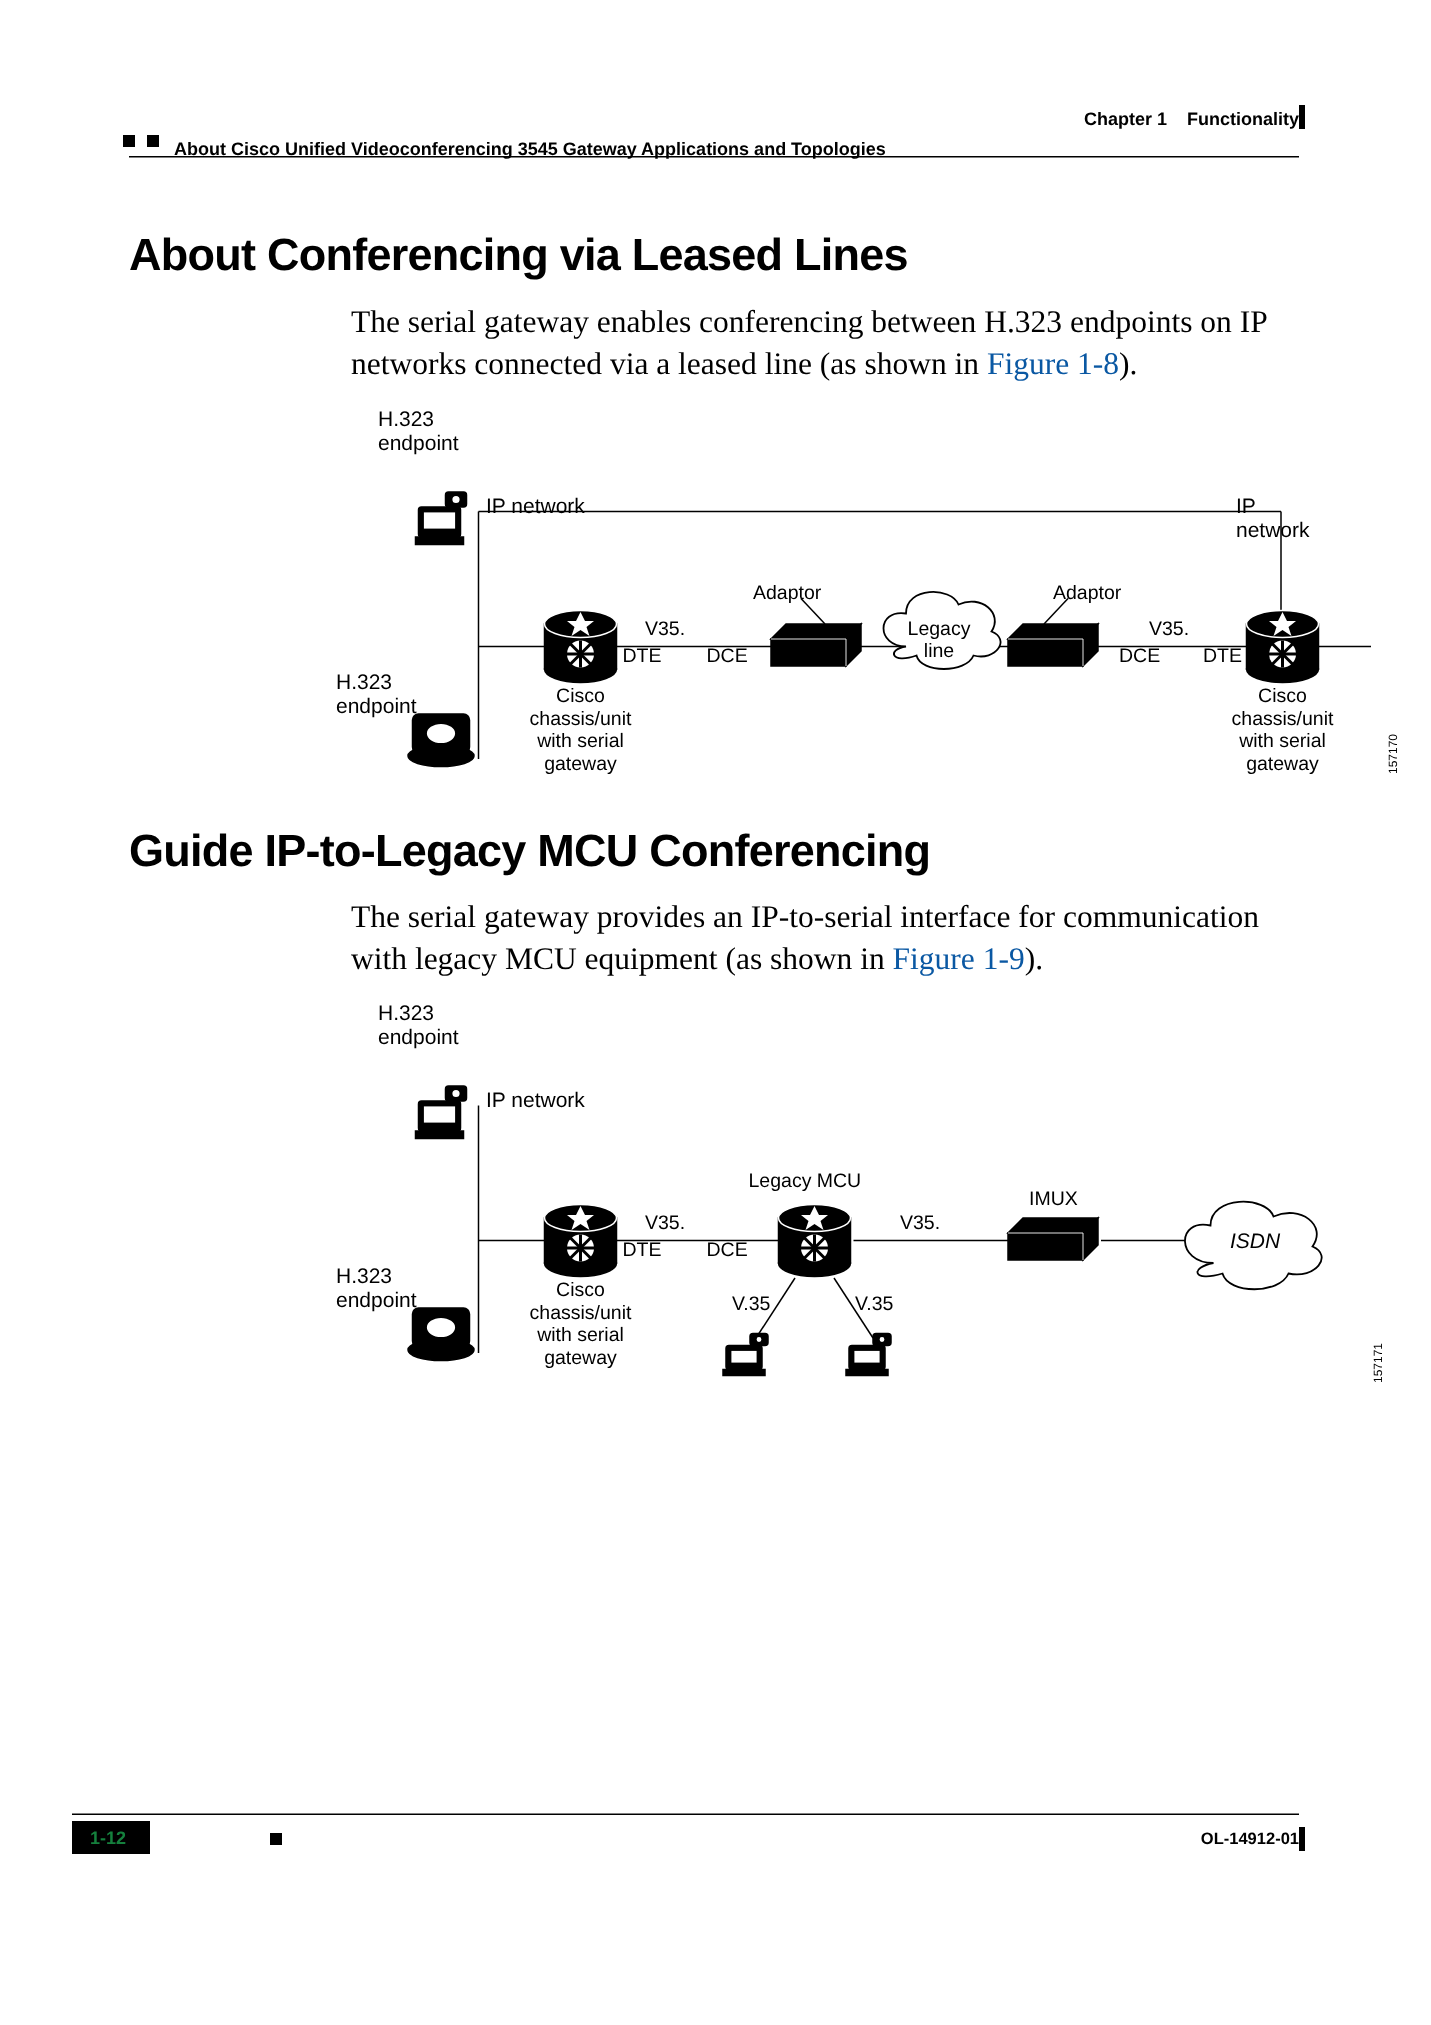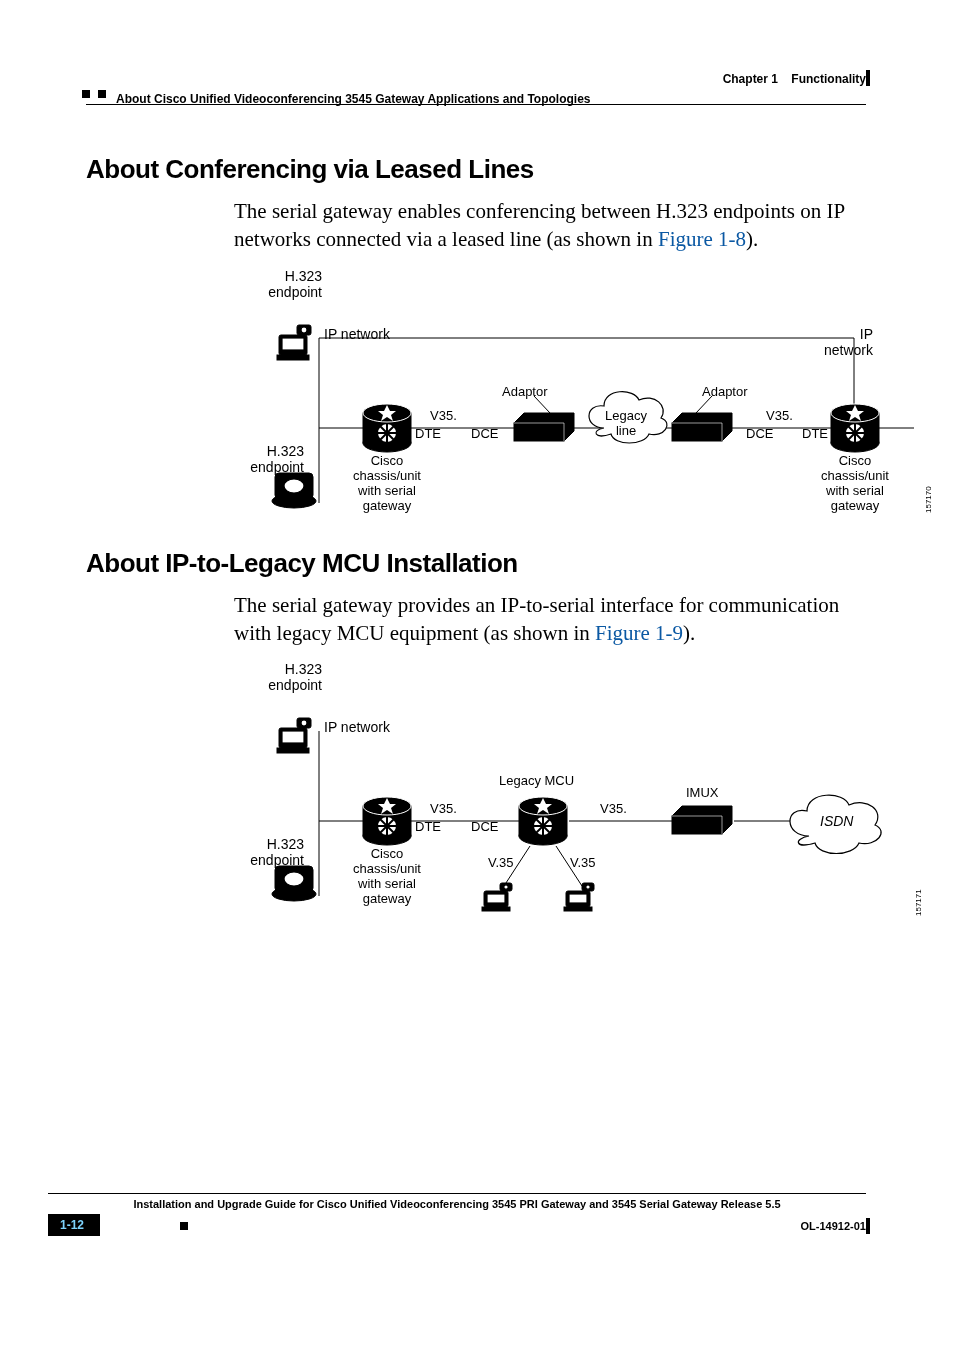--- a/index.html
+++ b/index.html
@@ -35,52 +35,52 @@
   }
   .hdr .sqL  { position:absolute; left:-4px; top:18px; width:8px; height:8px; background:#000;}
   .hdr .sqL2 { position:absolute; left:12px; top:18px; width:8px; height:8px; background:#000;}
   .hdr .barR { position:absolute; right:-4px; top:-2px; width:4px; height:16px; background:#000;}
   .hdr-line { position:absolute; left:0; right:0; top:32px; border-top:1px solid #000; }
 
   
   h1.sec {
     font-family: Arial, Helvetica, sans-serif;
     font-weight: 800;
-    font-size: 26px;
+    font-size: 30px;
     margin: 52px 0 12px 0;
     letter-spacing: -0.5px;
   }
   p.body {
     font-size: 21px;
     line-height: 1.35;
     margin: 0 0 14px 148px;
     max-width: 660px;
   }
   a.xref { color: #0a58a3; text-decoration: none; }
   .fig-cap {
     margin: 18px 0 10px 148px;
     font: italic bold 13px Arial, Helvetica, sans-serif;
   }
   .fig-cap .num { font-style: italic; font-weight: bold; margin-right: 42px; }
 
   
   .fig { position: relative; margin-left: 148px; border-left: 0; }
-  .lbl { position:absolute; font: 14px Arial, Helvetica, sans-serif; text-align:right; }
+  .lbl { position:absolute; font: 14px Arial, Helvetica, sans-serif; text-align:left; }
   .lblS { position:absolute; font: 13px Arial, Helvetica, sans-serif; text-align:center; }
   .tiny { position:absolute; font: 8px Arial, Helvetica, sans-serif; transform: rotate(-90deg); transform-origin: left top; }
 
   
   .ftr {
     position: absolute; left: 48px; right: 88px; bottom: 140px;
   }
   .ftr .rule { border-top:1px solid #000; height:0; }
   .ftr .title { font: bold 11px Arial, Helvetica, sans-serif; text-align:center; margin-top:4px; }
   .pgbox {
     position:absolute; left:0; bottom:-26px;
-    background:#000; color:#7dd3fc; font: bold 12px Arial, Helvetica, sans-serif;
+    background:#000; color:#15803d; font: bold 12px Arial, Helvetica, sans-serif;
     padding:4px 16px 4px 12px;
   }
   .docnum { position:absolute; right:0; bottom:-22px; font: bold 11px Arial, Helvetica, sans-serif; }
   .ft-sq  { position:absolute; left:132px; bottom:-20px; width:8px; height:8px; background:#000;}
   .ft-bar { position:absolute; right:-4px; bottom:-24px; width:4px; height:16px; background:#000;}
 
   svg .thin { stroke:#000; stroke-width:1; fill:none; }
   svg .fillB { fill:#000; stroke:#000; }
   svg .fillW { fill:#fff; stroke:#000; stroke-width:1.2; }
 </style>
@@ -223,21 +223,21 @@
     </div>
     <div class="lblS" style="left:566px; top:185px; width:110px;">
       <span>Cisco</span><br>
       <span>chassis/unit</span><br>
       <span>with serial</span><br>
       <span>gateway</span>
     </div>
     <div class="tiny" style="left:690px; top:245px;">157170</div>
   </div>
 
-  <h1 class="sec" style="margin-top:30px;">About IP-to-Legacy MCU Installation</h1>
+  <h1 class="sec" style="margin-top:30px;">Guide IP-to-Legacy MCU Conferencing</h1>
   <p class="body">
     <span>The serial gateway provides an IP-to-serial interface for communication with legacy MCU equipment (as shown in </span><a class="xref" href="#">Figure 1-9</a><span>).</span>
   </p>
 
   <div class="fig" style="height:260px;">
     <svg width="700" height="260" viewBox="0 0 700 260">
 
       <line class="thin" x1="85" y1="70" x2="85" y2="235"></line>
       <line class="thin" x1="85" y1="160" x2="130" y2="160"></line>
       <line class="thin" x1="176" y1="160" x2="285" y2="160"></line>
@@ -350,18 +350,17 @@
       <span>chassis/unit</span><br>
       <span>with serial</span><br>
       <span>gateway</span>
     </div>
     <div class="tiny" style="left:680px; top:255px;">157171</div>
   </div>
 </div>
 
 <div class="ftr">
   <div class="rule"></div>
-  <div class="title">Installation and Upgrade Guide for Cisco Unified Videoconferencing 3545 PRI Gateway and 3545 Serial Gateway Release 5.5</div>
   <div class="pgbox">1-12</div>
   <div class="ft-sq"></div>
   <div class="docnum">OL-14912-01</div>
   <div class="ft-bar"></div>
 </div>
 
 </body></html>

